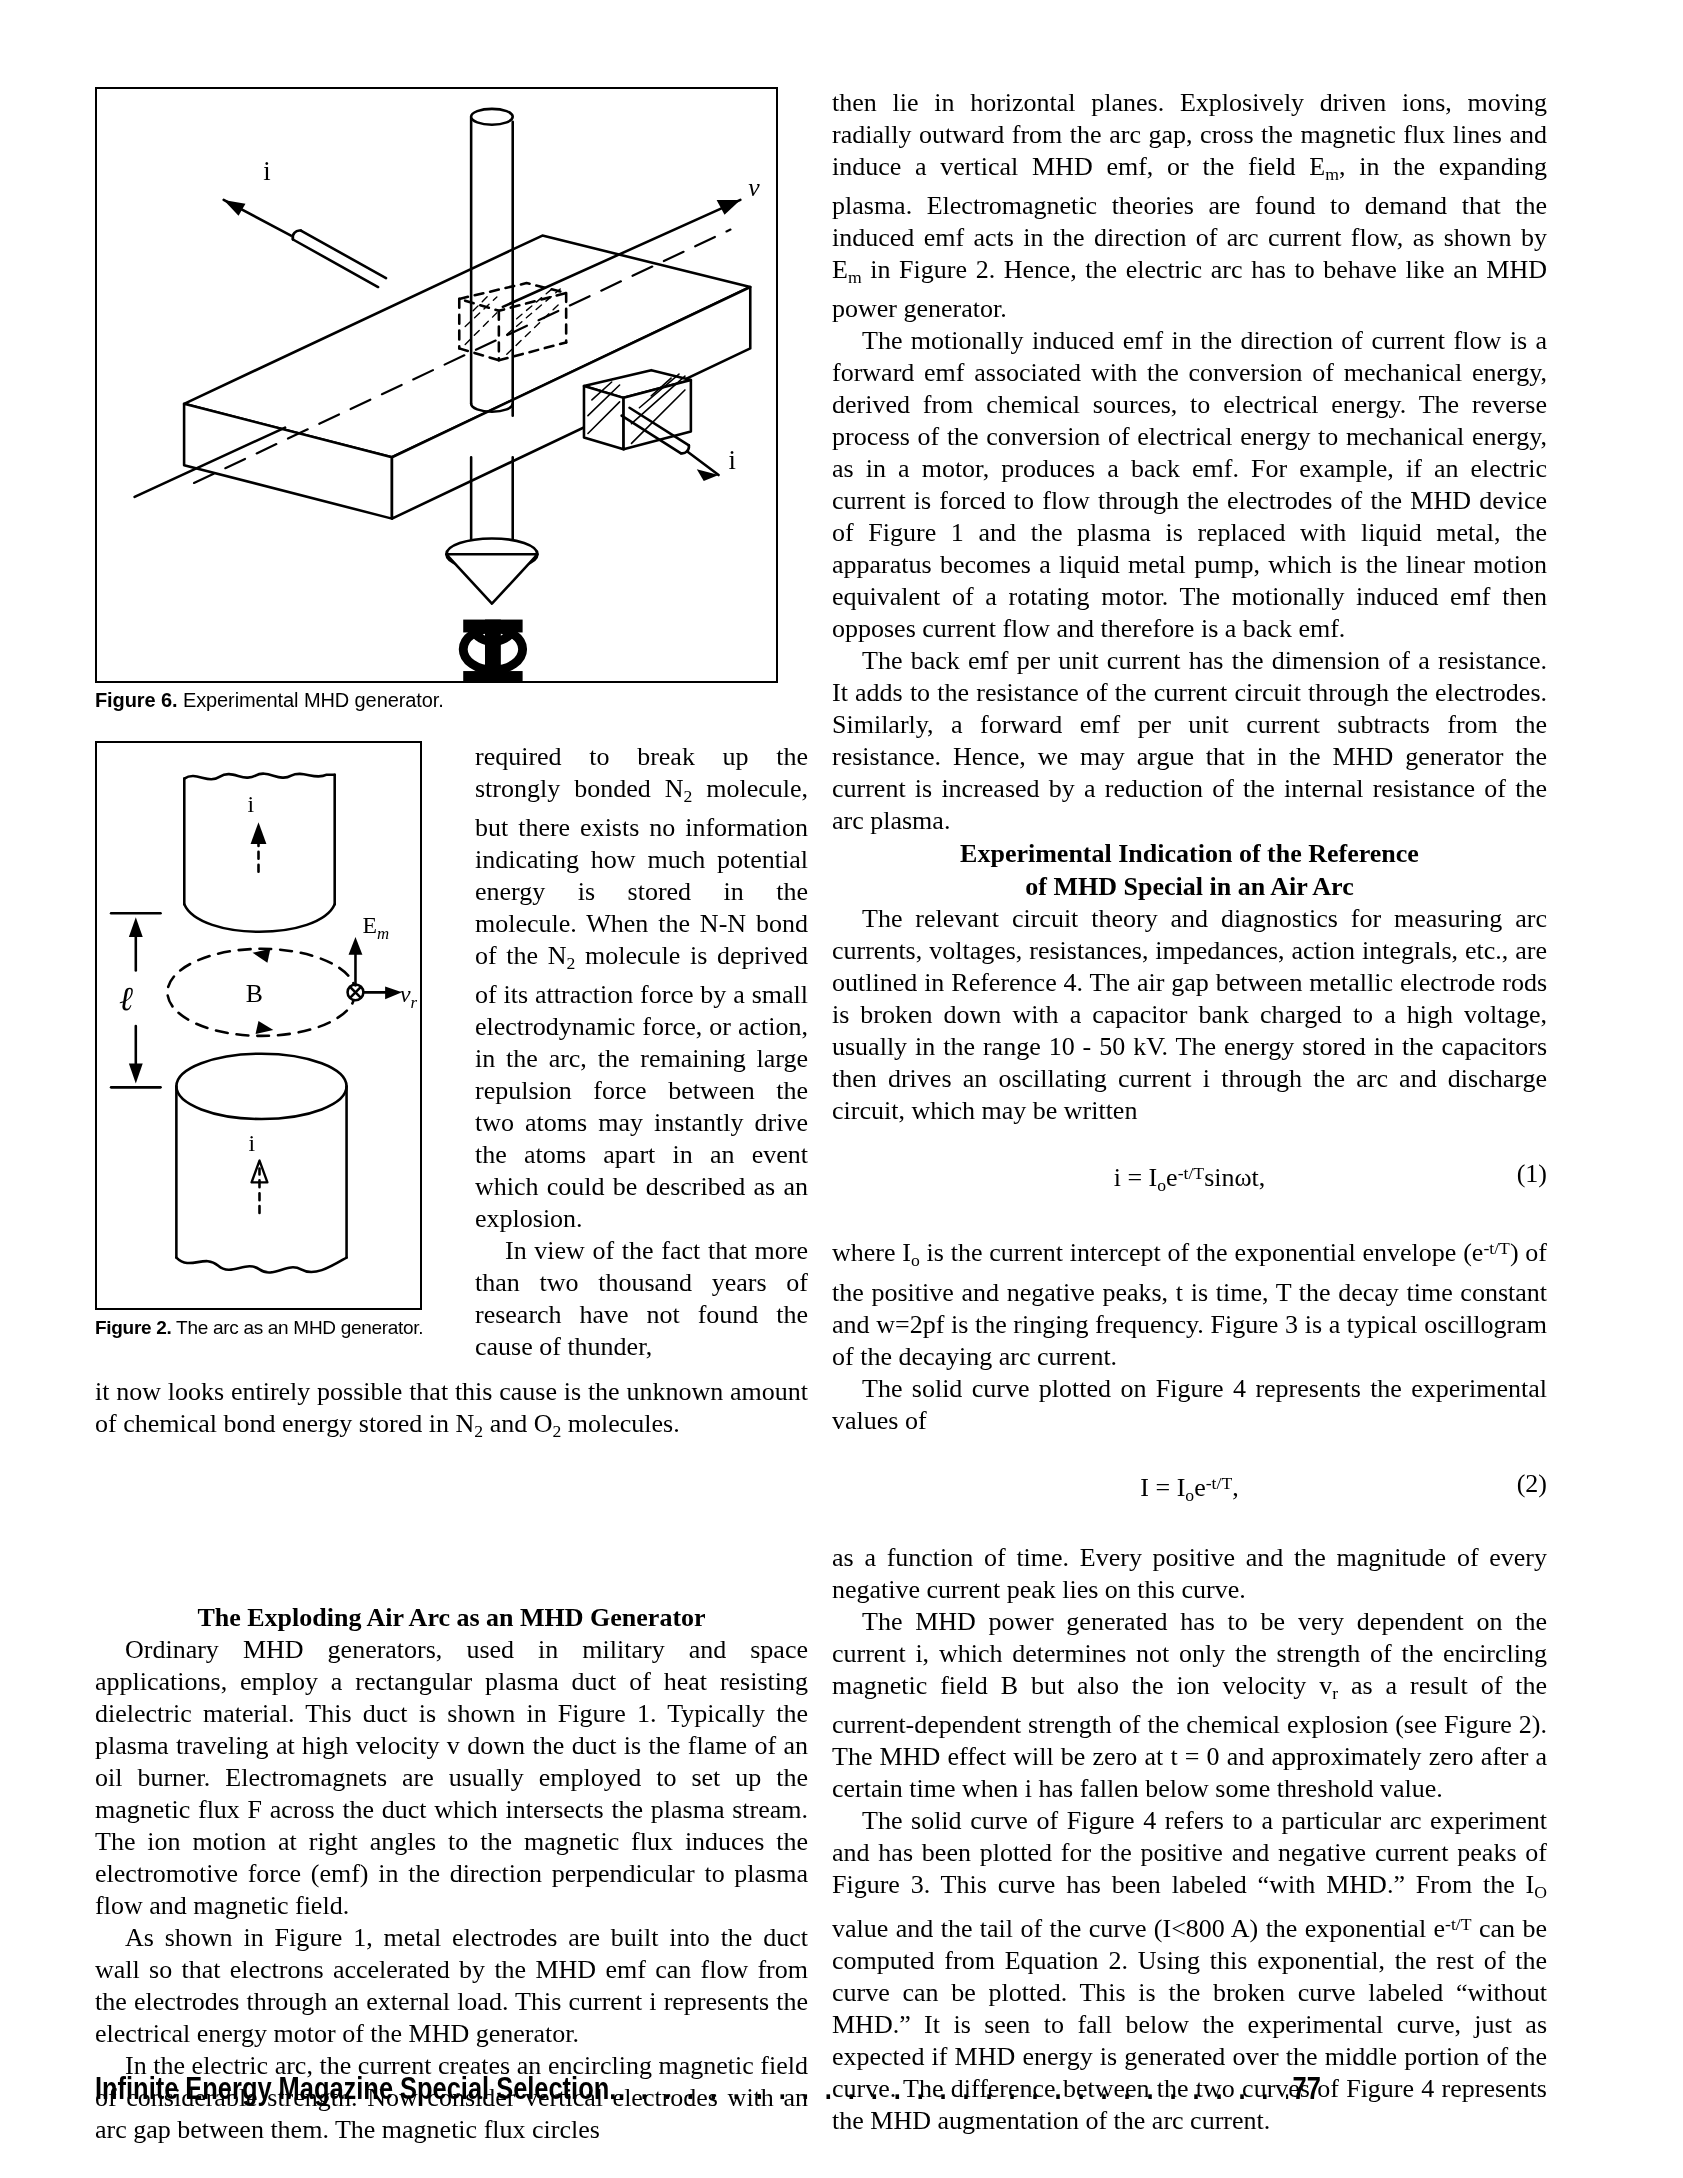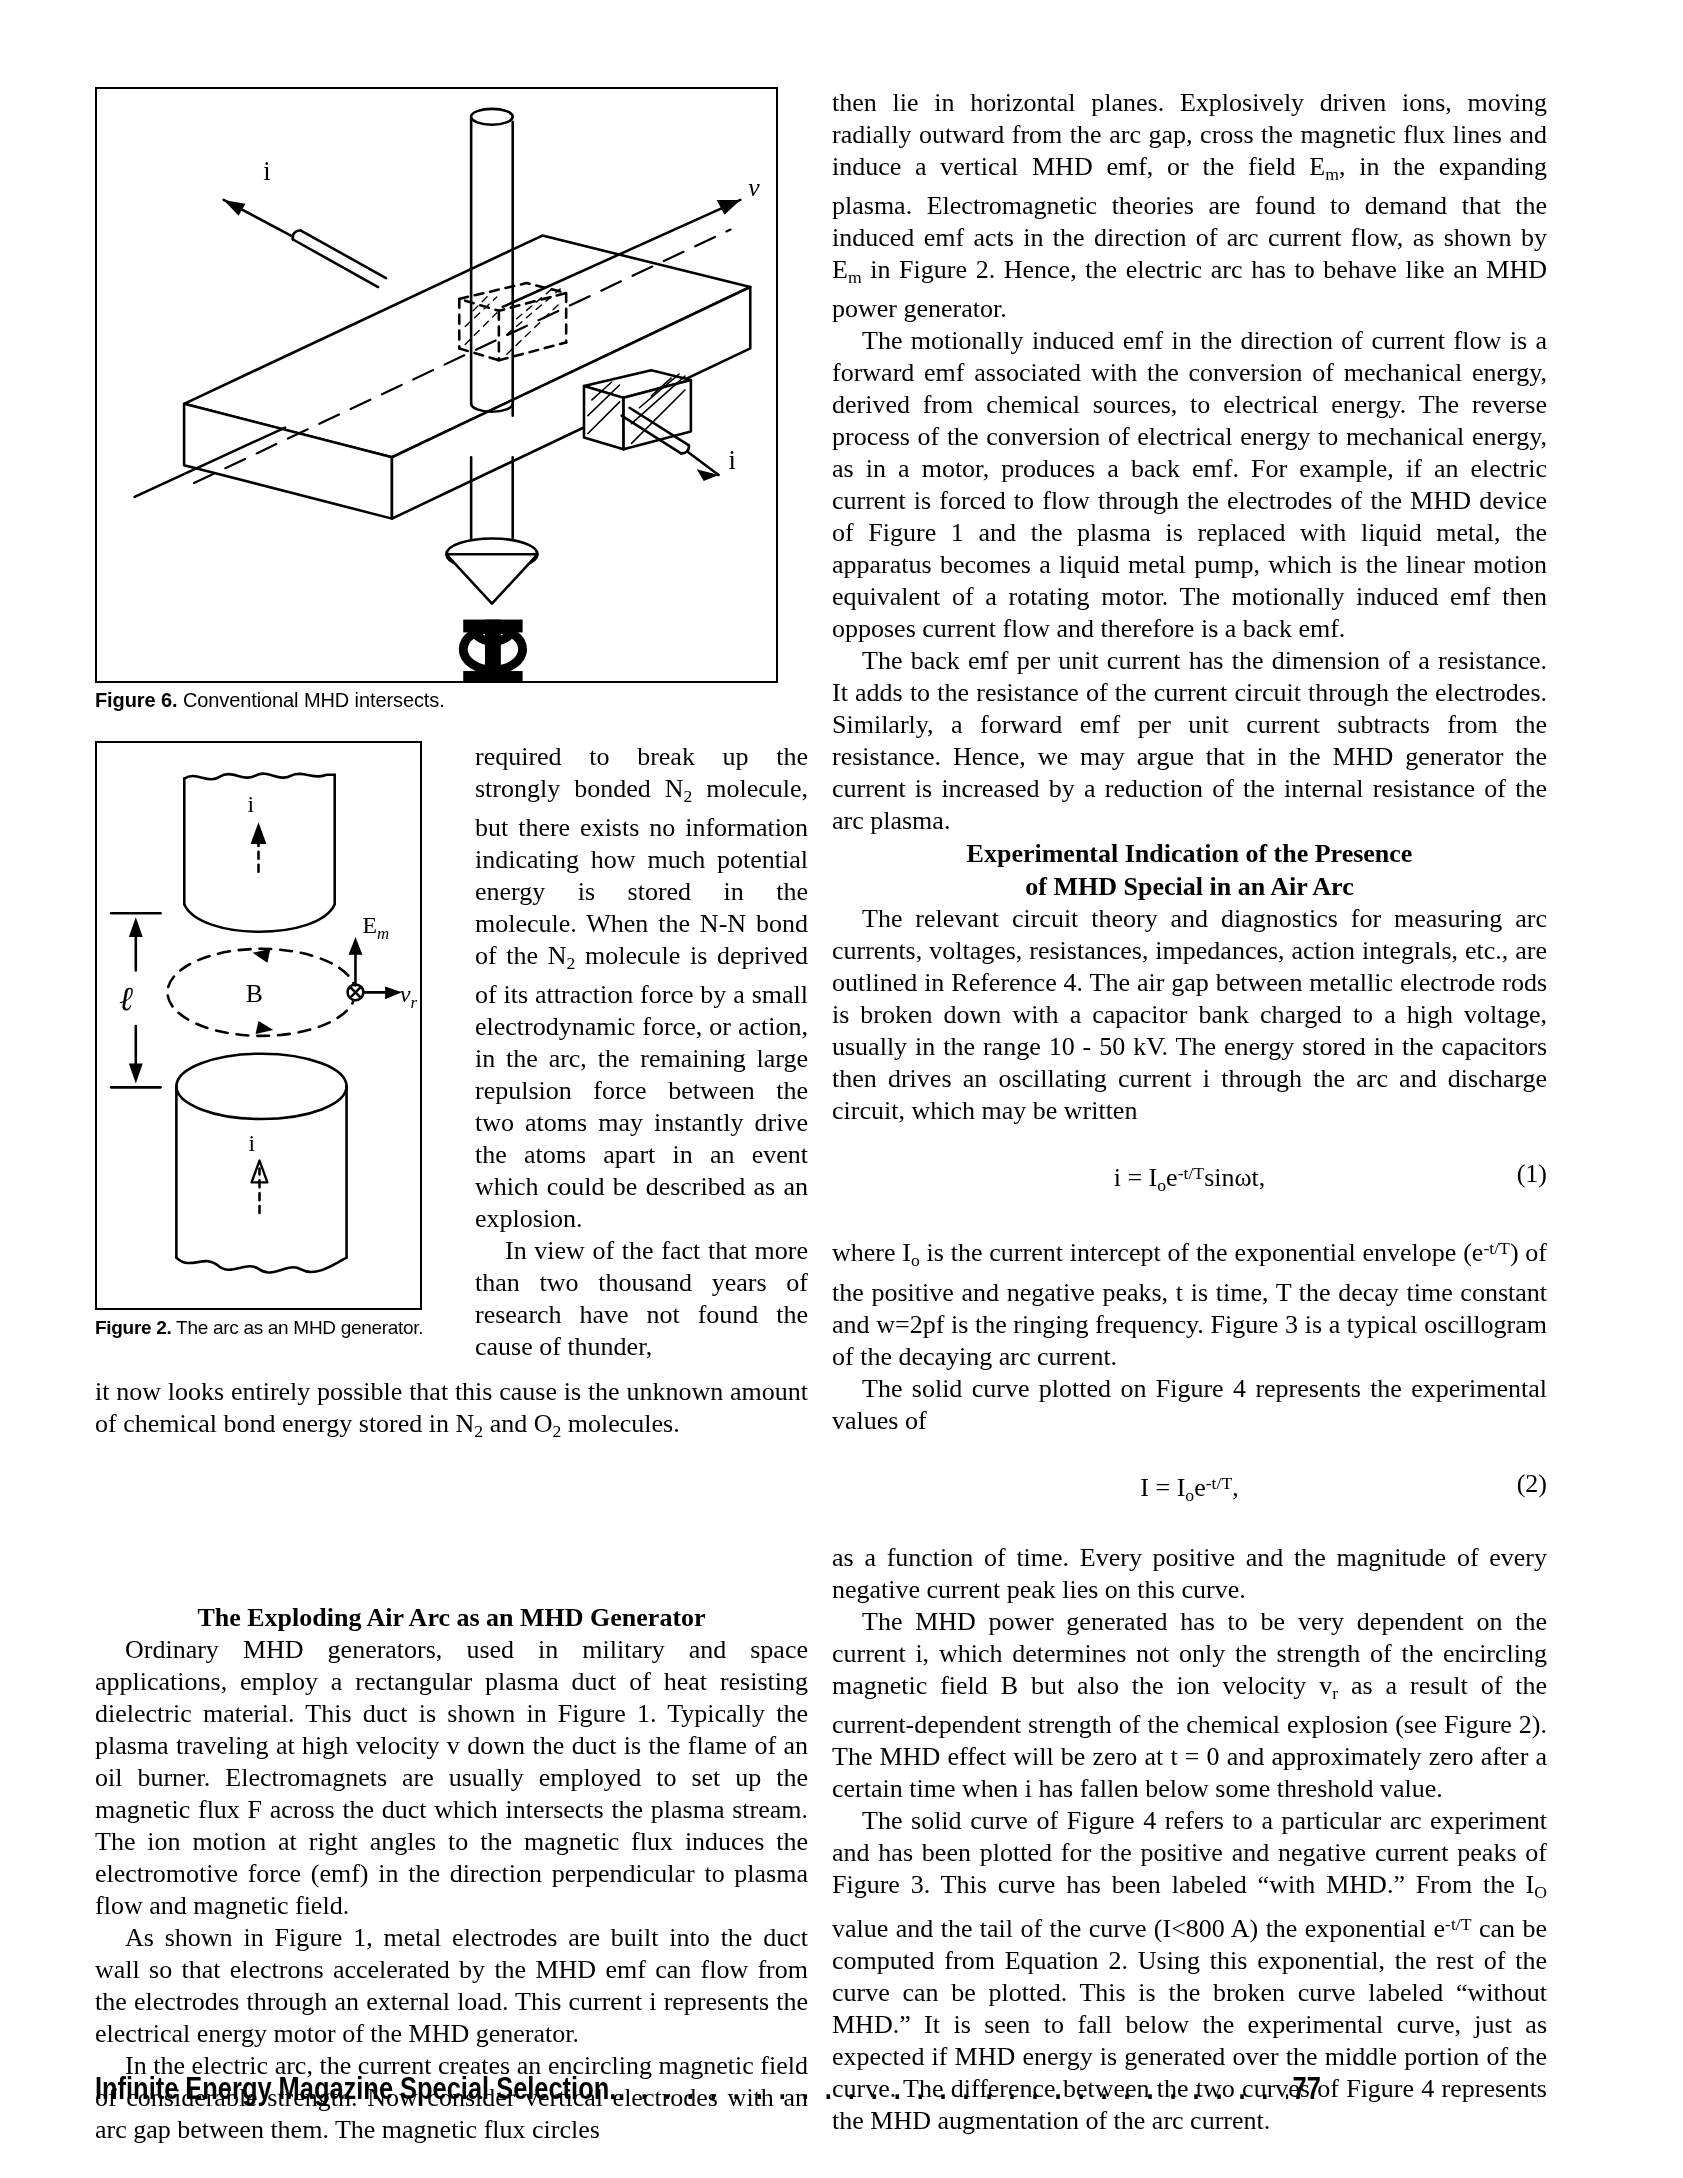--- a/index.html
+++ b/index.html
@@ -233,21 +233,21 @@
         <line x1="538" y1="322" x2="598" y2="360"></line>
         <path d="M590,368 A7,7 0 0 0 598,360"></path>
         <line x1="596" y1="366" x2="628" y2="390"></line>
         <polygon points="628,390 606,384 613,396" fill="#000" stroke="none"></polygon>
         <text x="638" y="384" font-family="Liberation Serif, serif" font-size="27" fill="#000" stroke="none">i</text>
       </g>
     </svg>
   </div>
 
   <div class="fig1-caption">
-    <b>Figure 6.</b><span> Conventional MHD intersects.</span>
+    <b>Figure 6.</b><span> Experimental MHD generator.</span>
   </div>
 
   <div class="fig2-box">
     <svg width="323" height="565" viewBox="0 0 326 571">
       <g fill="none" stroke="#000" stroke-width="2.6" stroke-linecap="round" stroke-linejoin="round">
 
         <path d="M88,36 C100,28 112,42 124,34 C136,26 148,40 160,33 C172,26 184,40 196,33 C208,27 220,38 232,32 L240,32"></path>
         <line x1="88" y1="36" x2="88" y2="163"></line>
         <line x1="240" y1="32" x2="240" y2="163"></line>
         <path d="M88,163 C104,200 224,200 240,163"></path>
@@ -313,21 +313,21 @@
     <p class="body-text">In the electric arc, the current creates an encircling magnetic field of considerable strength. Now consider vertical electrodes with an arc gap between them. The magnetic flux circles</p>
   </div>
 
   <div class="col-right">
     <p class="body-text noindent">then lie in horizontal planes. Explosively driven ions, moving radially outward from the arc gap, cross the magnetic flux lines and induce a vertical MHD emf, or the field E<sub>m</sub>, in the expanding plasma. Electromagnetic theories are found to demand that the induced emf acts in the direction of arc current flow, as shown by E<sub>m</sub> in Figure 2. Hence, the electric arc has to behave like an MHD power generator.</p>
 
     <p class="body-text">The motionally induced emf in the direction of current flow is a forward emf associated with the conversion of mechanical energy, derived from chemical sources, to electrical energy. The reverse process of the conversion of electrical energy to mechanical energy, as in a motor, produces a back emf. For example, if an electric current is forced to flow through the electrodes of the MHD device of Figure 1 and the plasma is replaced with liquid metal, the apparatus becomes a liquid metal pump, which is the linear motion equivalent of a rotating motor. The motionally induced emf then opposes current flow and therefore is a back emf.</p>
 
     <p class="body-text">The back emf per unit current has the dimension of a resistance. It adds to the resistance of the current circuit through the electrodes. Similarly, a forward emf per unit current subtracts from the resistance. Hence, we may argue that in the MHD generator the current is increased by a reduction of the internal resistance of the arc plasma.</p>
 
-    <h2 class="section-head gap-before-head">Experimental Indication of the Presence</h2>
+    <h2 class="section-head gap-before-head">Experimental Indication of the Reference</h2>
     <h2 class="section-head">of MHD Special in an Air Arc</h2>
 
     <p class="body-text">The relevant circuit theory and diagnostics for measuring arc currents, voltages, resistances, impedances, action integrals, etc., are outlined in Reference 4. The air gap between metallic electrode rods is broken down with a capacitor bank charged to a high voltage, usually in the range 10 - 50 kV. The energy stored in the capacitors then drives an oscillating current i through the arc and discharge circuit, which may be written</p>
 
     <div class="equation-row">
       <span>i = I<sub>o</sub>e<sup>-t/T</sup>sinωt,</span>
       <span class="eqnum">(1)</span>
     </div>
 
     <p class="body-text noindent">where I<sub>o</sub> is the current intercept of the exponential envelope (e<sup>-t/T</sup>) of the positive and negative peaks, t is time, T the decay time constant and w=2pf is the ringing frequency. Figure 3 is a typical oscillogram of the decaying arc current.</p>

